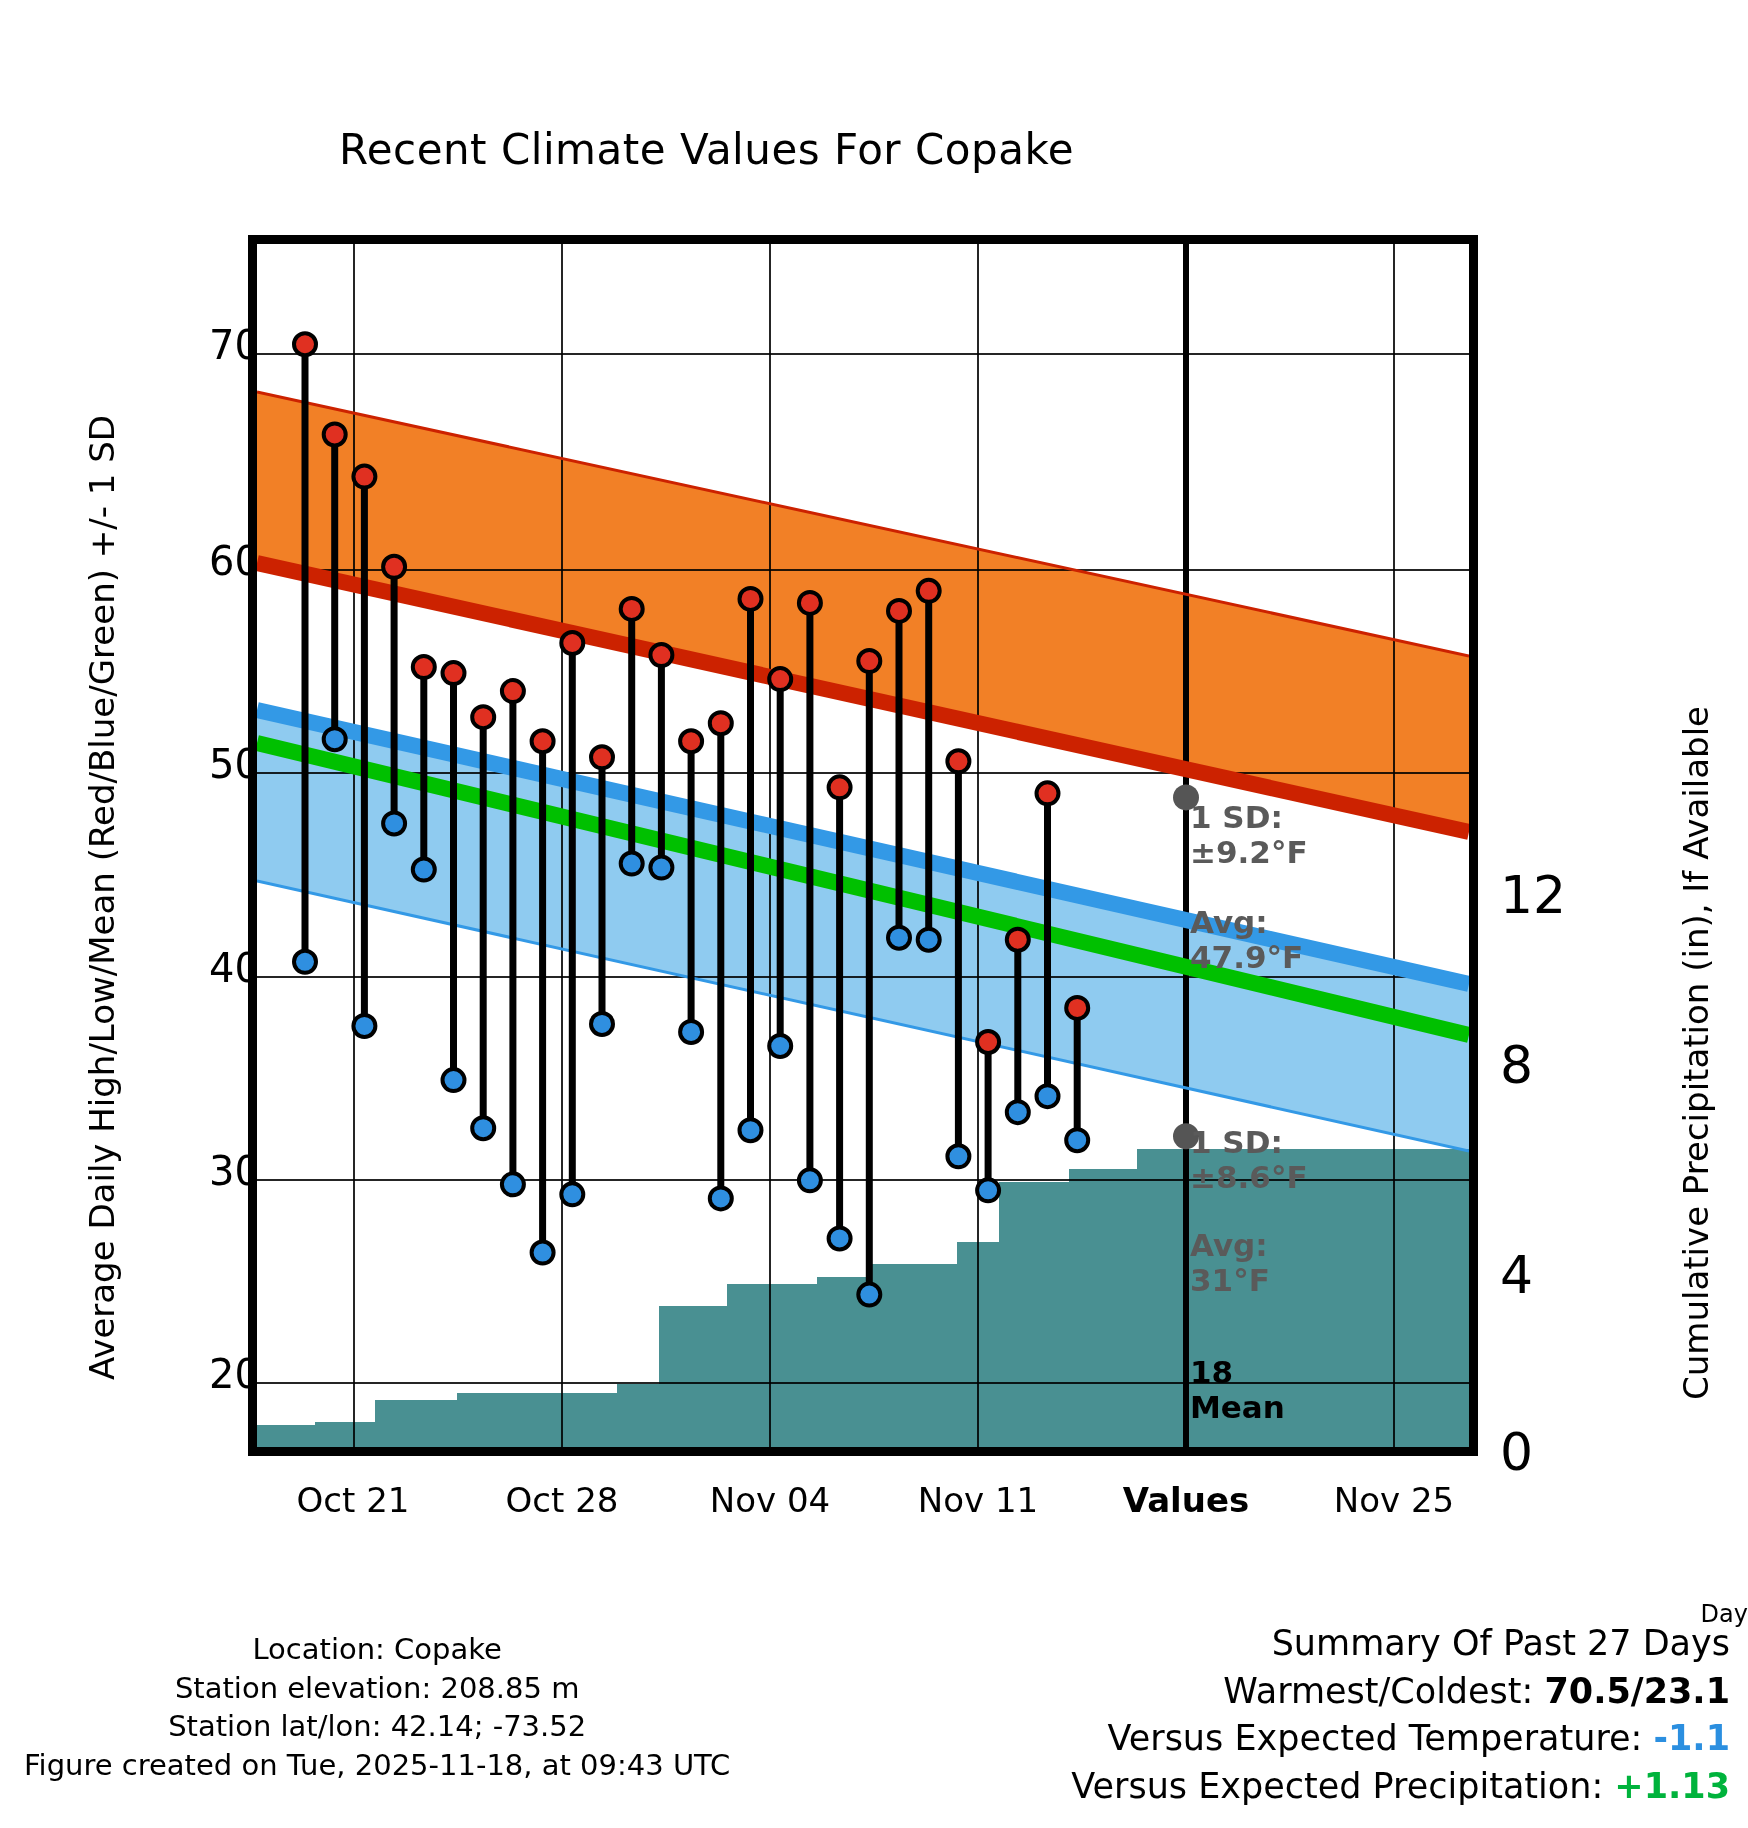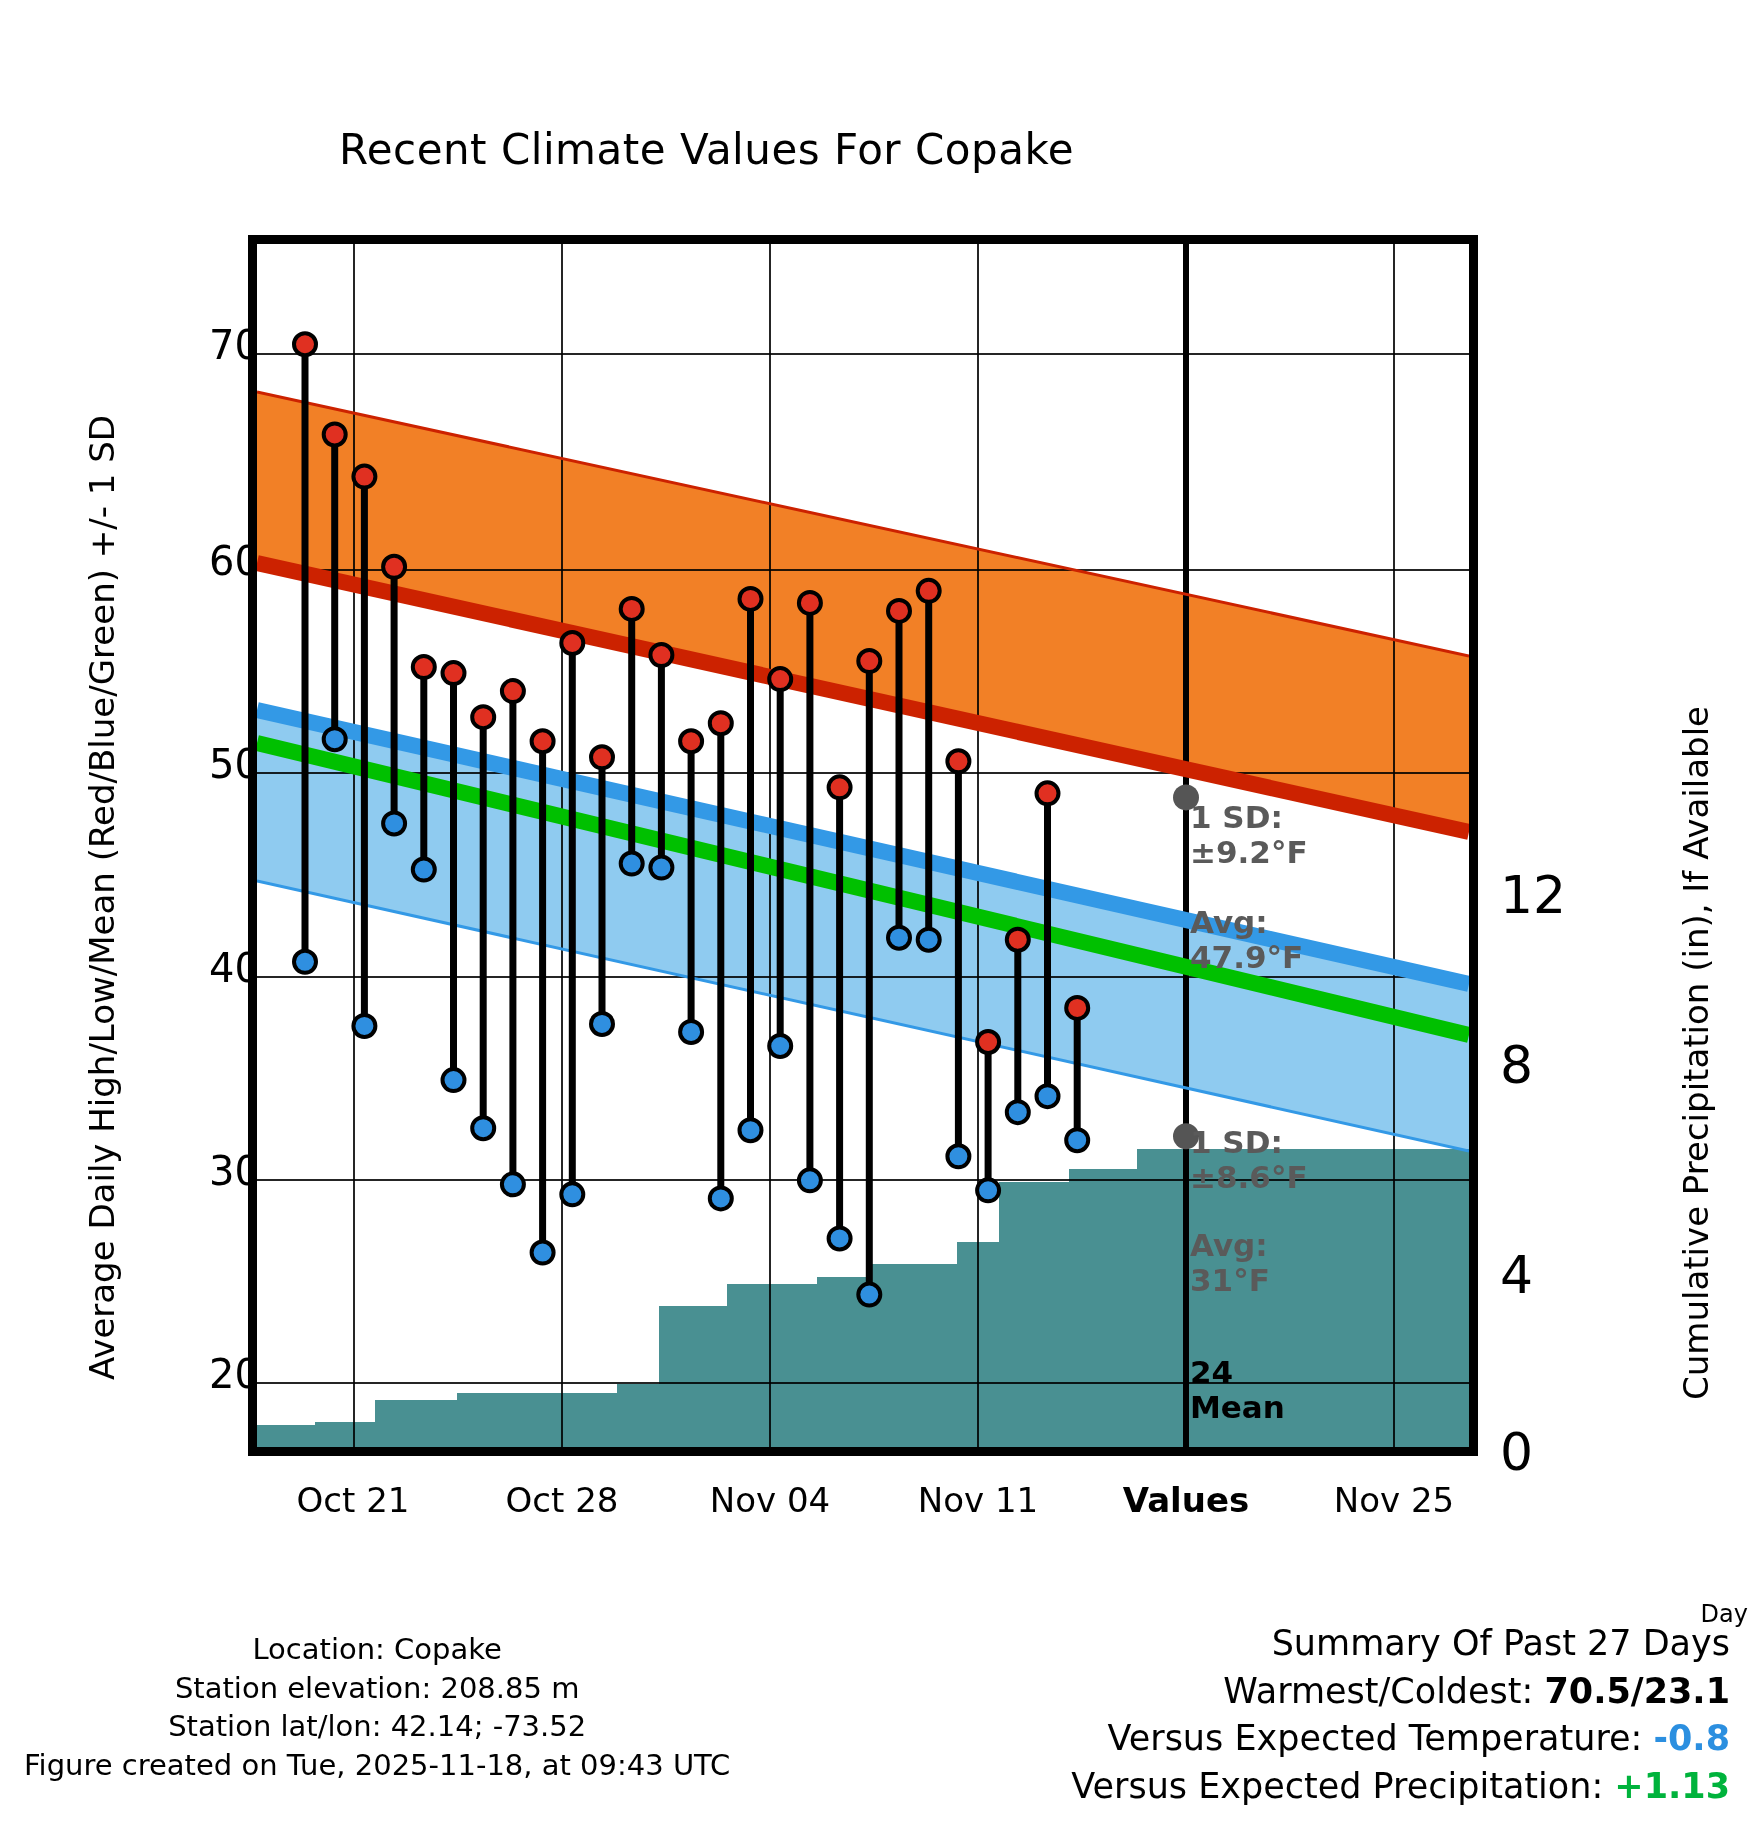--- a/index.html
+++ b/index.html
@@ -187,37 +187,37 @@
 <div class="annot" style="left:1190px;top:905px">
   <span>Avg:</span><br><span>47.9°F</span>
 </div>
 <div class="annot" style="left:1190px;top:1125px">
   <span>1 SD:</span><br><span>±8.6°F</span>
 </div>
 <div class="annot" style="left:1190px;top:1228px">
   <span>Avg:</span><br><span>31°F</span>
 </div>
 <div class="daysannot" style="left:1190px;top:1355px">
-  <span>24</span><br><span>Mean</span>
+  <span>18</span><br><span>Mean</span>
 </div>
 
 <div class="footleft">
   <div>Location: Copake</div>
   <div>Station elevation: 208.85 m</div>
   <div>Station lat/lon: 42.14; -73.52</div>
   <div>Figure created on Tue, 2025-11-18, at 09:43 UTC</div>
 </div>
 
 <div class="footright">
   <div>Summary Of Past 27 Days</div>
   <div>
     <span>Warmest/Coldest:</span>
     <span class="val">70.5/23.1</span>
   </div>
   <div>
     <span>Versus Expected Temperature:</span>
-    <span class="val blue">-0.8</span>
+    <span class="val blue">-1.1</span>
   </div>
   <div>
     <span>Versus Expected Precipitation:</span>
     <span class="val green">+1.13</span>
   </div>
 </div>
 
 </body></html>

